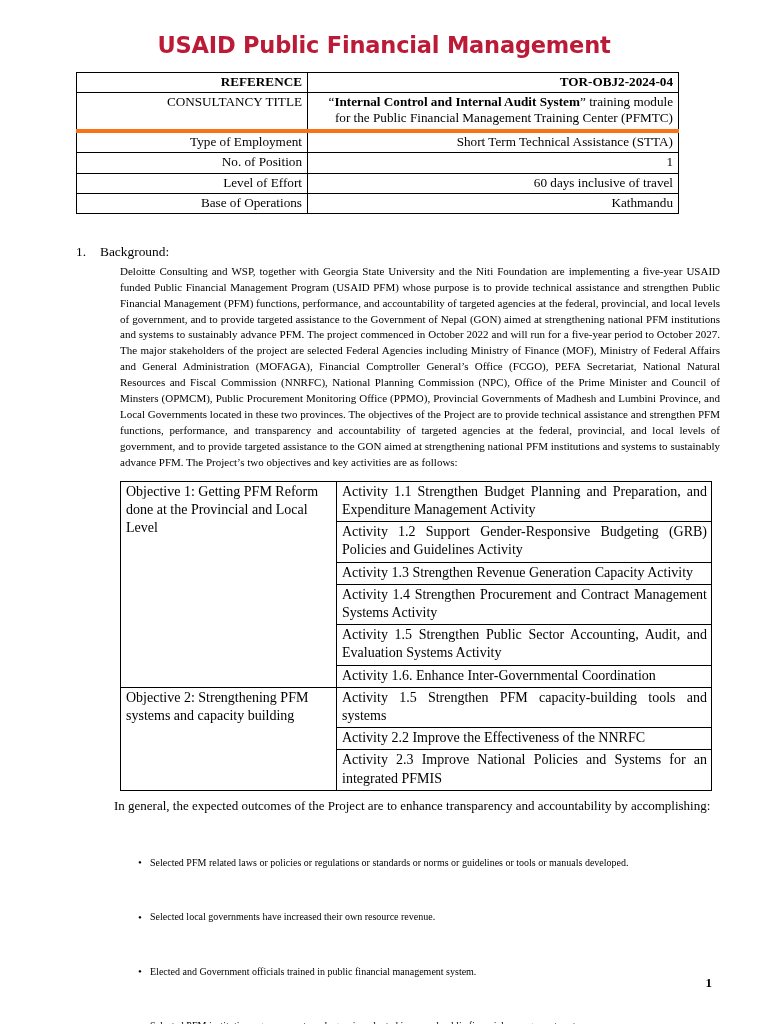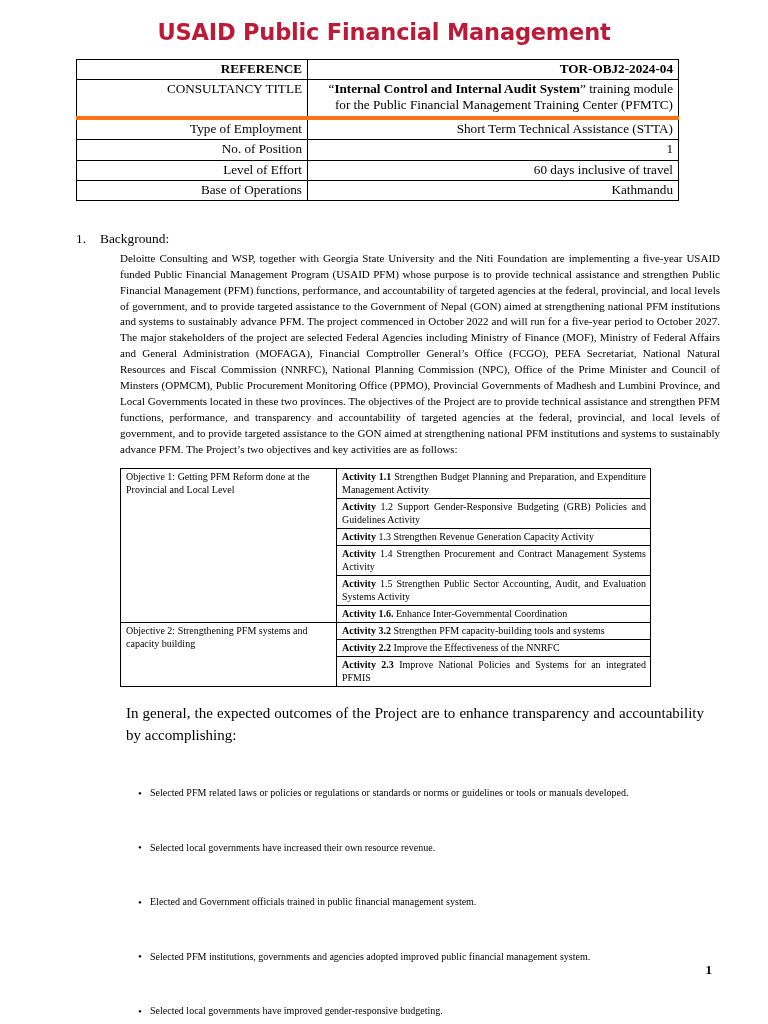--- a/index.html
+++ b/index.html
@@ -24,21 +24,21 @@
   }
 
   
   .doc-title {
     text-align: center;
     font-family: "DejaVu Sans", "Liberation Sans", sans-serif;
     font-weight: bold;
     font-size: 22.5px;
     letter-spacing: -0.2px;
     color: #BC1B38;
-    margin: 0;
+    margin: 13px;
     padding-top: 20px;
     line-height: 1.1;
   }
 
   
   .info-table {
     border-collapse: collapse;
     width: 603px;
     margin: 14px 0 0 76px;
     table-layout: fixed;
@@ -81,52 +81,52 @@
     font-family: Liberation Serif, serif;
   }
 
   
   .obj-table-wrap {
     padding: 0 0 0 120px;
     margin-top: 10px;
   }
   .obj-table {
     border-collapse: collapse;
-    width: 531px;
+    width: 592px;
     table-layout: fixed;
-    font-size: 10px;
+    font-size: 14px;
     line-height: 1.3;
   }
   .obj-table td {
     border: 1px solid #000;
     padding: 1px 4px 2px 5px;
     vertical-align: top;
   }
   .obj-table td.obj-cell {
     width: 206px;
     text-align: left;
   }
   .obj-table td.act-cell {
     text-align: justify;
     text-justify: inter-word;
   }
   .obj-table td.act-cell.nojust { text-align: left; }
-  .obj-table b { font-weight: bold; }
+  .obj-table b { font-weight: normal; }
 
   
   .tail {
     padding: 0 48px 0 110px;
     margin-top: 6px;
   }
   .tail-par {
-    font-size: 15px;
-    line-height: 1.45;
-    text-align: justify;
-    text-justify: inter-word;
-    margin: 16px;
+    font-size: 13px;
+    line-height: 1.45;
+    text-align: justify;
+    text-justify: inter-word;
+    margin: 4px;
   }
   ul.outcome-list {
     list-style: none;
     margin: 2px 0 0 0;
     padding: 0 0 0 28px;
   }
   ul.outcome-list li {
     font-size: 10px;
     line-height: 1.45;
     text-align: justify;
@@ -215,21 +215,21 @@
         </tr>
         <tr>
           <td class="act-cell"><b>Activity</b><span> 1.5 Strengthen Public Sector Accounting, Audit, and Evaluation Systems Activity</span></td>
         </tr>
         <tr>
           <td class="act-cell nojust"><b>Activity 1.6.</b><span> Enhance Inter-Governmental Coordination</span></td>
         </tr>
 
         <tr>
           <td class="obj-cell" rowspan="3">Objective 2: Strengthening PFM systems and capacity building</td>
-          <td class="act-cell"><b>Activity 3.2</b><span> Strengthen PFM capacity-building tools and systems</span></td>
+          <td class="act-cell"><b>Activity 1.5</b><span> Strengthen PFM capacity-building tools and systems</span></td>
         </tr>
         <tr>
           <td class="act-cell nojust"><b>Activity 2.2</b><span> Improve the Effectiveness of the NNRFC</span></td>
         </tr>
         <tr>
           <td class="act-cell"><b>Activity 2.3</b><span> Improve National Policies and Systems for an integrated PFMIS</span></td>
         </tr>
       </tbody>
     </table>
   </div>

